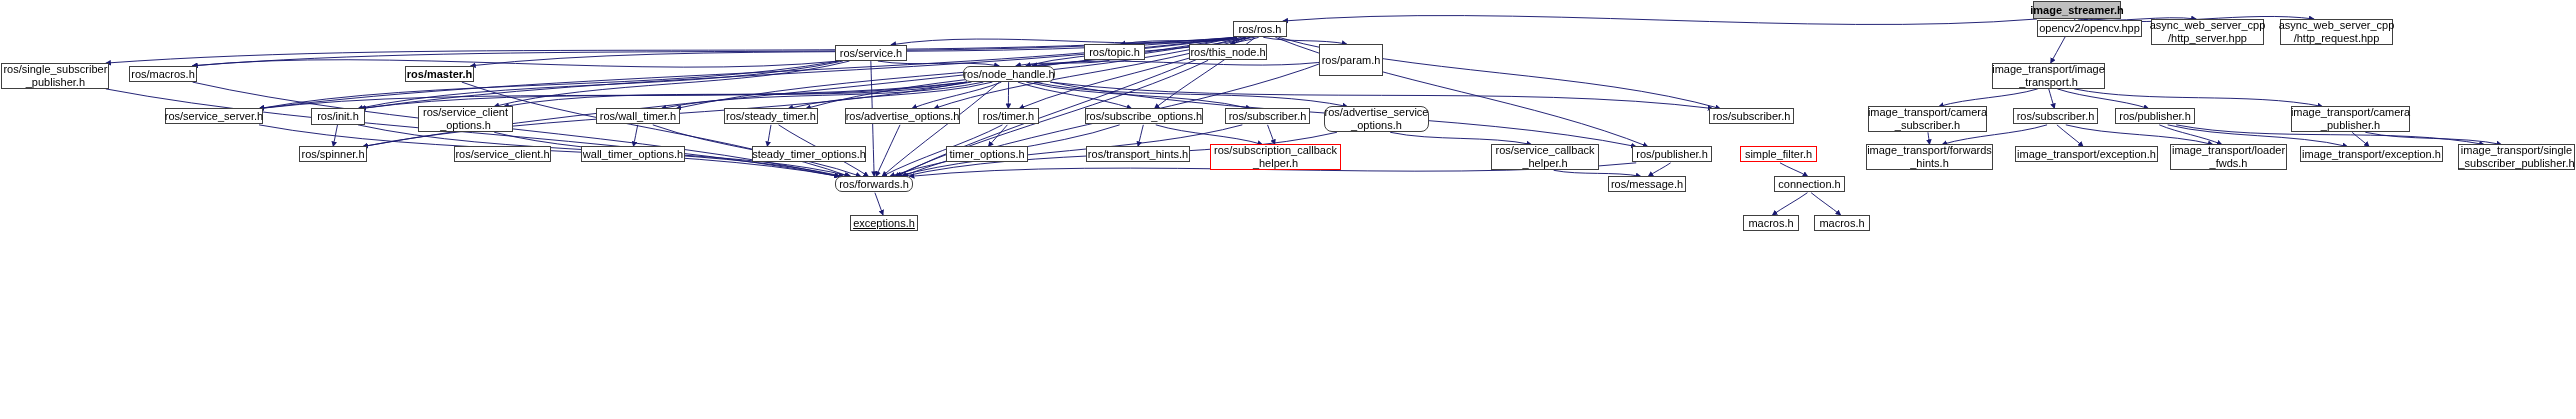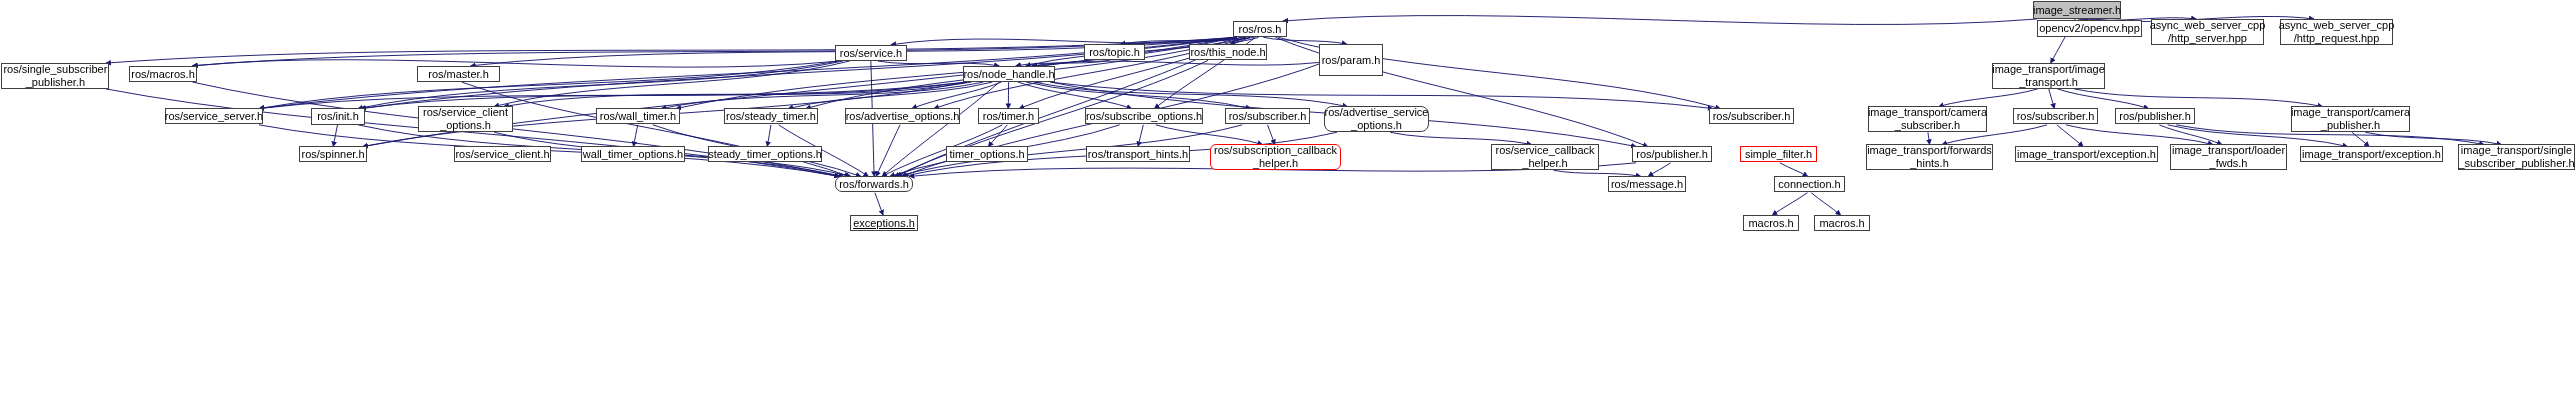--- a/index.html
+++ b/index.html
@@ -2,21 +2,21 @@
 <html style="font-size:11px"><head>
 <meta charset="utf-8">
 <style>
   html,body{margin:0;padding:0;background:#ffffff;}
   body{font-family:"Liberation Sans","DejaVu Sans",sans-serif;}
   #graph-root{position:relative;width:2576px;height:420px;background:#fff;overflow:hidden;}
   svg.edges{position:absolute;left:0;top:0;width:2576px;height:420px;pointer-events:none;}
   .node{position:absolute;box-sizing:border-box;display:flex;align-items:center;justify-content:center;
         text-align:center;background:#ffffff;border:0.7px solid #404040;color:#000;
         font-size:11px;line-height:13px;white-space:pre;padding:0 4.1px;}
-  .node.root{background:#bfbfbf;border:0.7px solid #404040;}
+  .node.root{background:#bfbfbf;border:0.7px solid #404040;font-weight:bold;}
   .node.warn{border:0.7px solid #ff0000;}
   .node span{display:block;}
 </style>
 </head>
 <body>
 
 <div id="graph-root">
   <svg class="edges" viewBox="0 0 3799 619" preserveAspectRatio="none">
     <defs>
       <marker id="arr" viewBox="0 0 10 10" refX="9" refY="5" markerWidth="6" markerHeight="6" orient="auto-start-reverse">
@@ -123,24 +123,24 @@
       <div class="node" style="left: 2280px; top: 19px; width: 113px; height: 26px;"><span>async_web_server_cpp
 /http_request.hpp</span></div>
       <div class="node" style="left: 1233px; top: 21px; width: 54px; height: 16.3px;"><span>ros/ros.h</span></div>
       <div class="node" style="left: 835px; top: 45px; width: 72px; height: 16.3px;"><span>ros/service.h</span></div>
       <div class="node" style="left: 1084px; top: 44px; width: 61px; height: 16.3px;"><span>ros/topic.h</span></div>
       <div class="node" style="left: 1189px; top: 44px; width: 78px; height: 16.3px;"><span>ros/this_node.h</span></div>
       <div class="node" style="left: 1319px; top: 44px; width: 64px; height: 32px;"><span>ros/param.h</span></div>
       <div class="node" style="left: 1.4px; top: 63px; width: 108px; height: 26px;"><span>ros/single_subscriber
 _publisher.h</span></div>
       <div class="node" style="left: 129px; top: 66px; width: 68px; height: 16.3px;"><span>ros/macros.h</span></div>
-      <div class="node" style="left: 417px; top: 66px; width: 83px; height: 16.3px;"><span>ros/master.h</span></div>
+      <div class="node" style="left: 405px; top: 66px; width: 69px; height: 16.3px; font-weight: bold;"><span>ros/master.h</span></div>
       <div class="node" style="left: 1992px; top: 63px; width: 113px; height: 26px;"><span>image_transport/image
 _transport.h</span></div>
-      <div class="node" style="left: 963px; top: 66px; width: 92px; height: 16.3px;"><span>ros/node_handle.h</span></div>
+      <div class="node" style="left: 963px; top: 66px; width: 92px; height: 16.3px; border-radius: 7px;"><span>ros/node_handle.h</span></div>
       <div class="node" style="left: 165px; top: 108px; width: 98px; height: 16.3px;"><span>ros/service_server.h</span></div>
       <div class="node" style="left: 311px; top: 108px; width: 54px; height: 17px;"><span>ros/init.h</span></div>
       <div class="node" style="left: 418px; top: 106px; width: 95px; height: 26px;"><span>ros/service_client
 _options.h</span></div>
       <div class="node" style="left: 596px; top: 108px; width: 84px; height: 16.3px;"><span>ros/wall_timer.h</span></div>
       <div class="node" style="left: 724px; top: 108px; width: 94px; height: 16.3px;"><span>ros/steady_timer.h</span></div>
       <div class="node" style="left: 845px; top: 108px; width: 115px; height: 16.3px;"><span>ros/advertise_options.h</span></div>
       <div class="node" style="left: 978px; top: 108px; width: 61px; height: 16.3px;"><span>ros/timer.h</span></div>
       <div class="node" style="left: 1085px; top: 108px; width: 118px; height: 16.3px;"><span>ros/subscribe_options.h</span></div>
       <div class="node" style="left: 1225px; top: 108px; width: 85px; height: 16.3px;"><span>ros/subscriber.h</span></div>
@@ -149,24 +149,24 @@
       <div class="node" style="left: 1709px; top: 108px; width: 85px; height: 16.3px;"><span>ros/subscriber.h</span></div>
       <div class="node" style="left: 1868px; top: 106px; width: 119px; height: 26px;"><span>image_transport/camera
 _subscriber.h</span></div>
       <div class="node" style="left: 2013px; top: 108px; width: 85px; height: 16.3px;"><span>ros/subscriber.h</span></div>
       <div class="node" style="left: 2115px; top: 108px; width: 80px; height: 16.3px;"><span>ros/publisher.h</span></div>
       <div class="node" style="left: 2291px; top: 106px; width: 119px; height: 26px;"><span>image_transport/camera
 _publisher.h</span></div>
       <div class="node" style="left: 299px; top: 146px; width: 68px; height: 16.3px;"><span>ros/spinner.h</span></div>
       <div class="node" style="left: 454px; top: 146px; width: 97px; height: 16.3px;"><span>ros/service_client.h</span></div>
       <div class="node" style="left: 581px; top: 146px; width: 104px; height: 16.3px;"><span>wall_timer_options.h</span></div>
-      <div class="node" style="left: 708px; top: 146px; width: 114px; height: 16.3px;"><span>steady_timer_options.h</span></div>
+      <div class="node" style="left: 752px; top: 146px; width: 114px; height: 16.3px;"><span>steady_timer_options.h</span></div>
       <div class="node" style="left: 946px; top: 146px; width: 82px; height: 16.3px;"><span>timer_options.h</span></div>
       <div class="node" style="left: 1086px; top: 146px; width: 104px; height: 16.3px;"><span>ros/transport_hints.h</span></div>
-      <div class="node warn" style="left: 1210px; top: 144px; width: 131px; height: 26px; border-radius: 6px;"><span>ros/subscription_callback
+      <div class="node warn" style="left: 1210px; top: 144px; width: 131px; height: 26px;"><span>ros/subscription_callback
 _helper.h</span></div>
       <div class="node" style="left: 1491px; top: 144px; width: 108px; height: 26px;"><span>ros/service_callback
 _helper.h</span></div>
       <div class="node" style="left: 1632px; top: 146px; width: 80px; height: 16.3px;"><span>ros/publisher.h</span></div>
       <div class="node warn" style="left: 1740px; top: 146px; width: 77px; height: 16.3px;"><span>simple_filter.h</span></div>
       <div class="node" style="left: 1866px; top: 144px; width: 127px; height: 26px;"><span>image_transport/forwards
 _hints.h</span></div>
       <div class="node" style="left: 2015px; top: 146px; width: 143px; height: 16.3px;"><span>image_transport/exception.h</span></div>
       <div class="node" style="left: 2170px; top: 144px; width: 117px; height: 26px;"><span>image_transport/loader
 _fwds.h</span></div>

